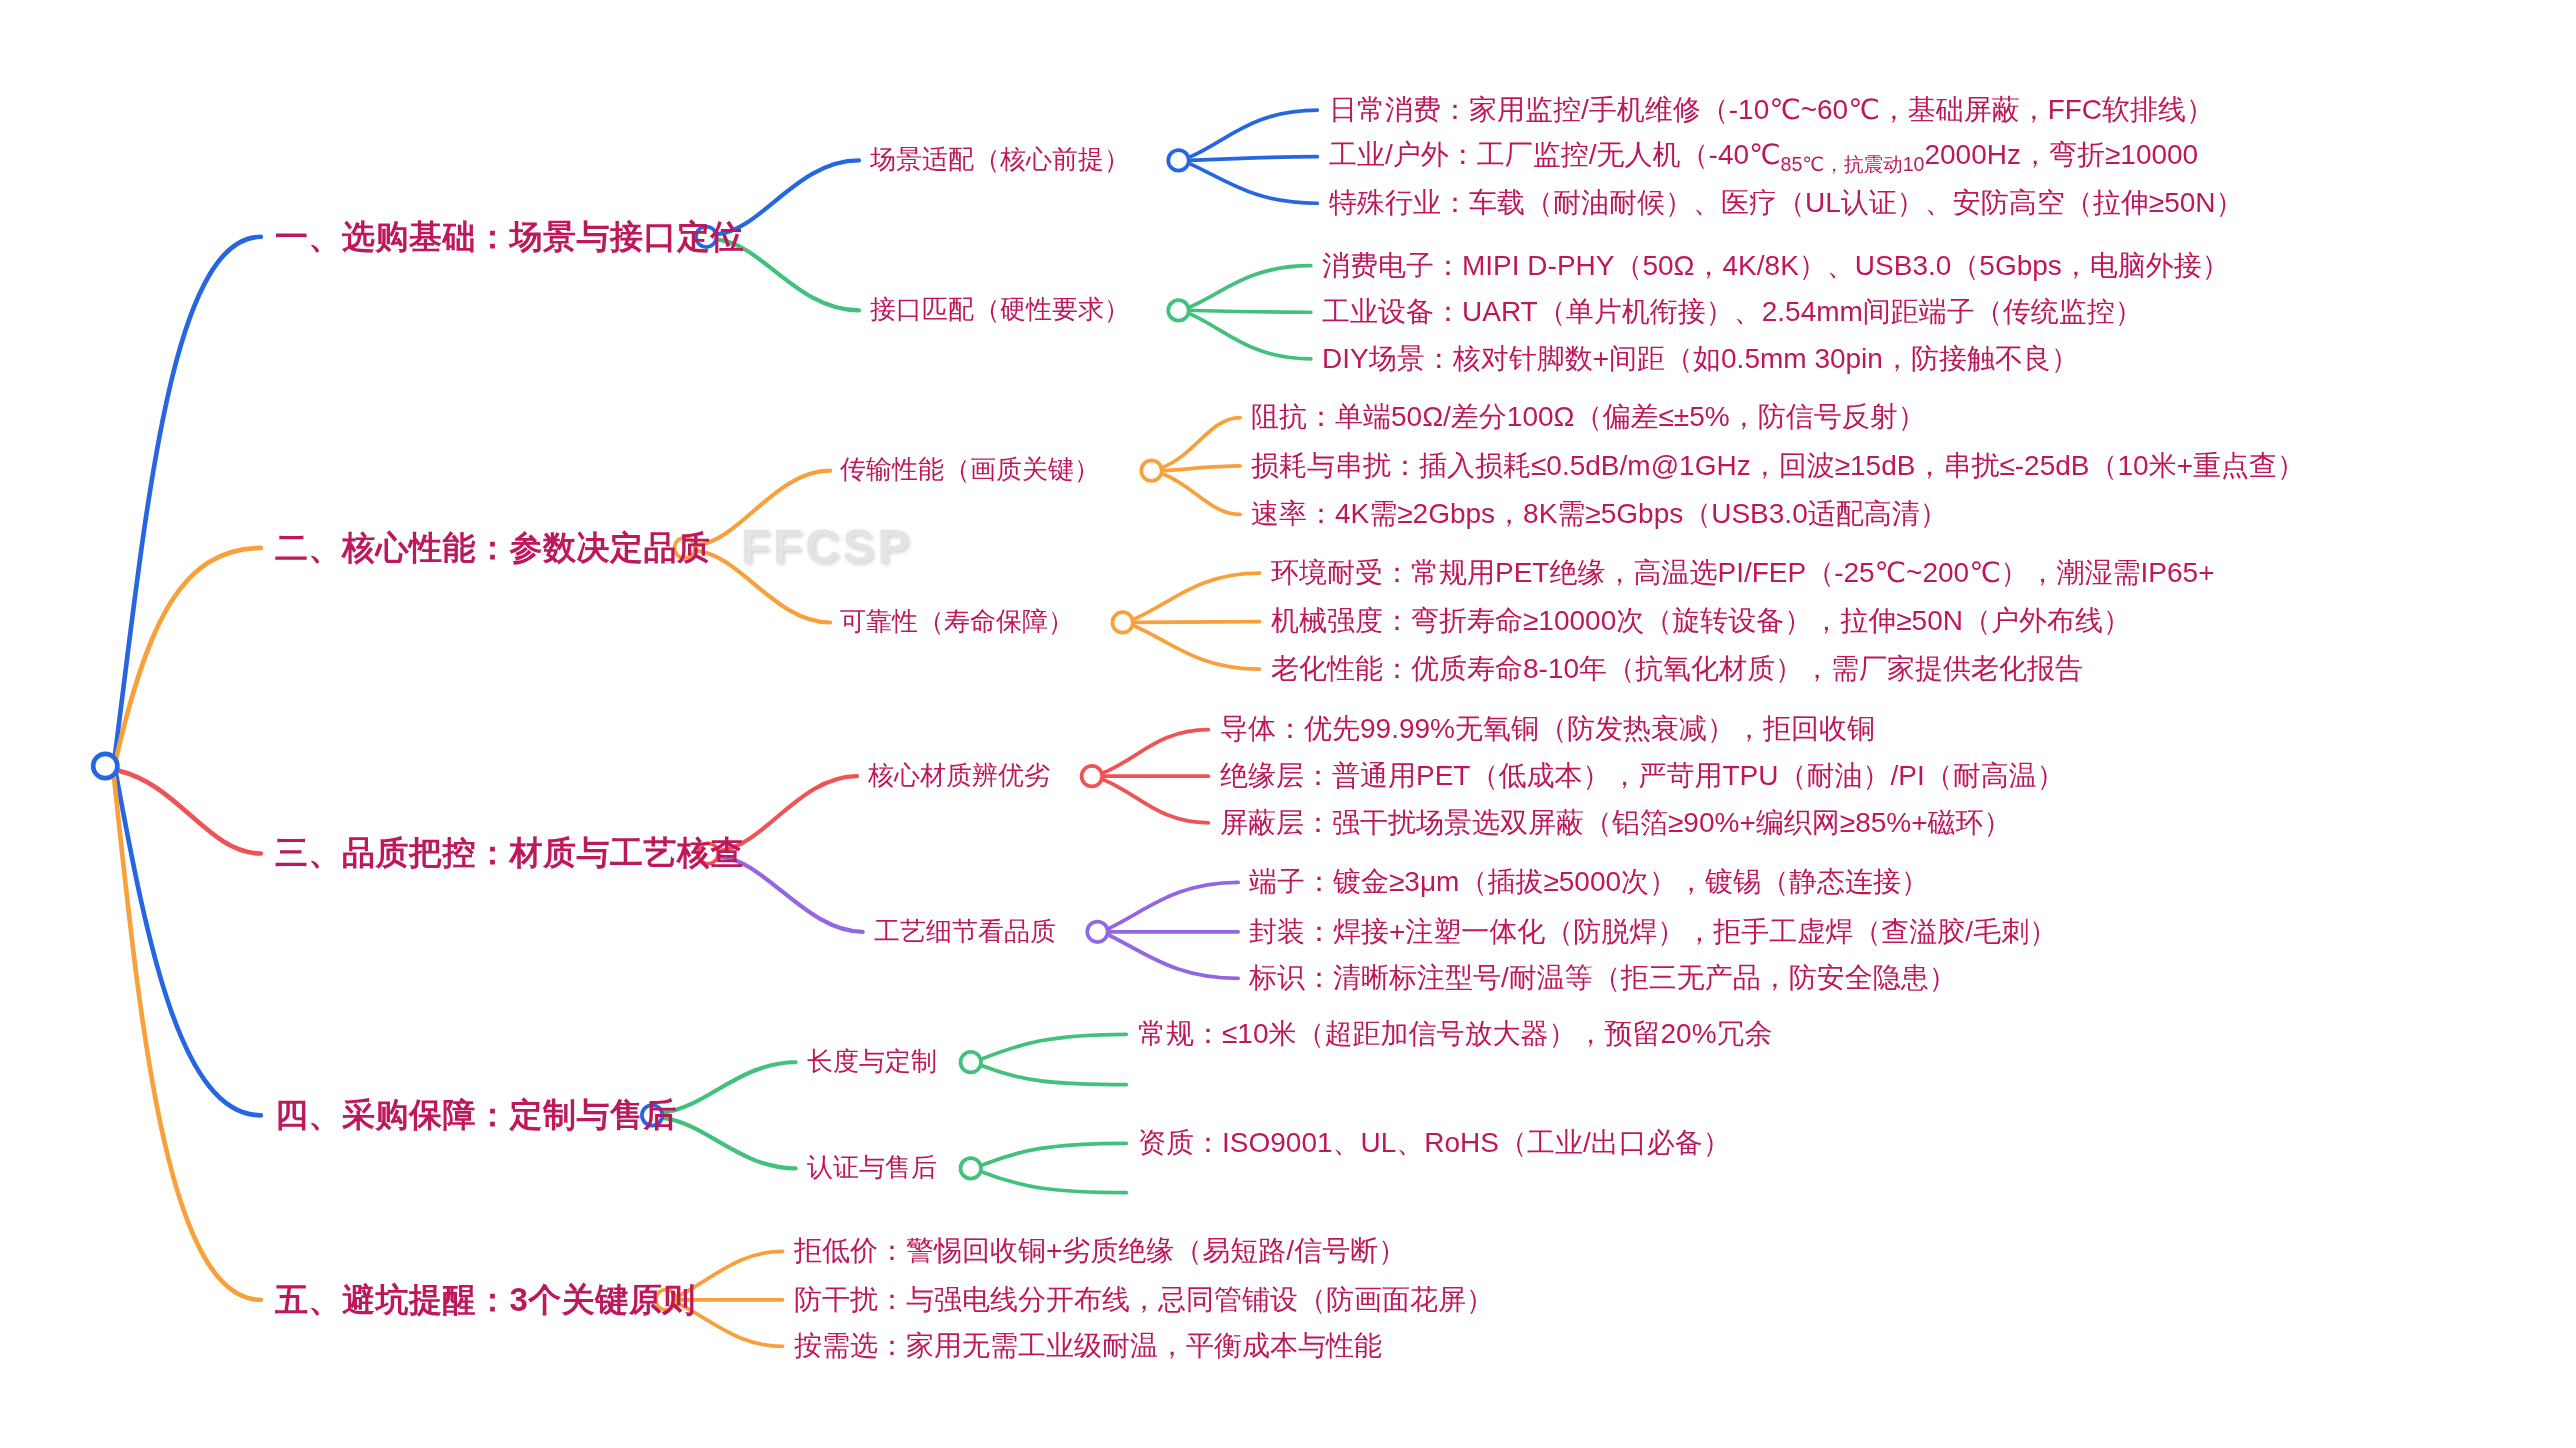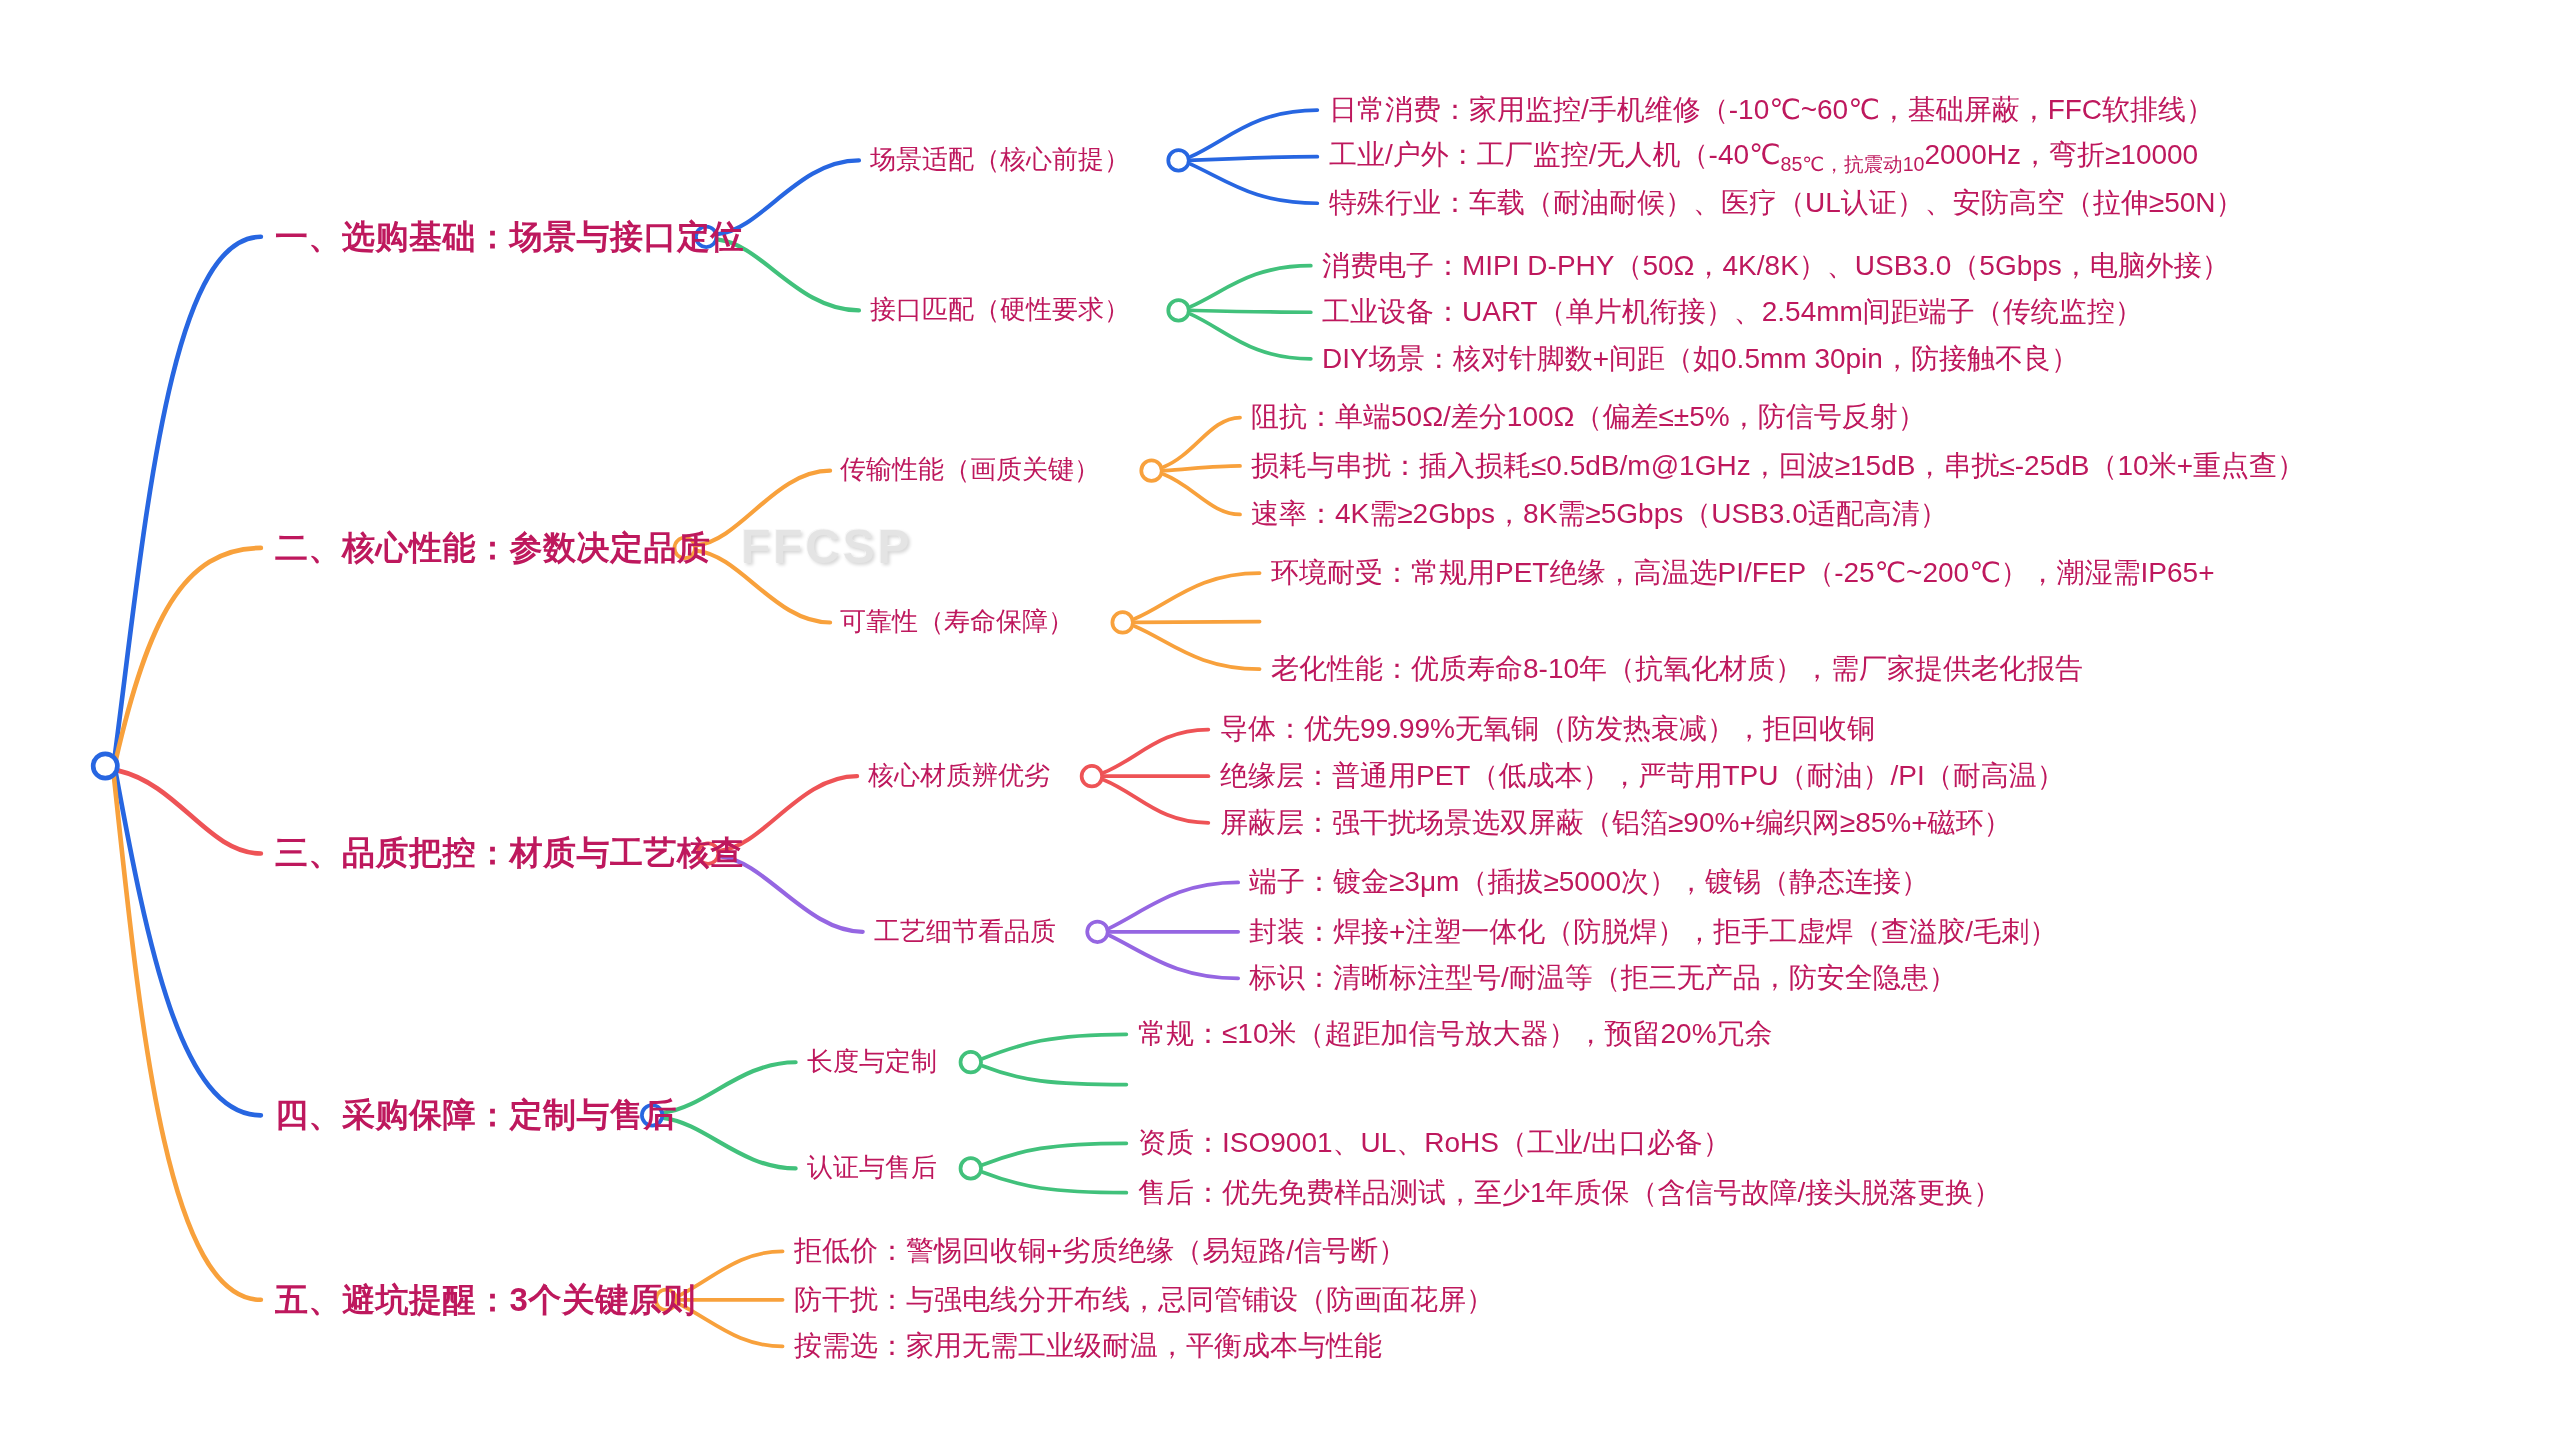--- a/index.html
+++ b/index.html
@@ -124,33 +124,33 @@
 
   <div class="node leaf" style="left:1322px;top:266px;">消费电子：MIPI D-PHY（50Ω，4K/8K）、USB3.0（5Gbps，电脑外接）</div>
   <div class="node leaf" style="left:1322px;top:312px;">工业设备：UART（单片机衔接）、2.54mm间距端子（传统监控）</div>
   <div class="node leaf" style="left:1322px;top:359px;">DIY场景：核对针脚数+间距（如0.5mm 30pin，防接触不良）</div>
 
   <div class="node leaf" style="left:1251px;top:417px;">阻抗：单端50Ω/差分100Ω（偏差≤±5%，防信号反射）</div>
   <div class="node leaf" style="left:1251px;top:466px;">损耗与串扰：插入损耗≤0.5dB/m@1GHz，回波≥15dB，串扰≤-25dB（10米+重点查）</div>
   <div class="node leaf" style="left:1251px;top:514px;">速率：4K需≥2Gbps，8K需≥5Gbps（USB3.0适配高清）</div>
 
   <div class="node leaf" style="left:1271px;top:573px;">环境耐受：常规用PET绝缘，高温选PI/FEP（-25℃~200℃），潮湿需IP65+</div>
+  <div class="node leaf" style="left:1271px;top:621px;">机械强度：弯折寿命≥10000次（旋转设备），拉伸≥50N（户外布线）</div>
   <div class="node leaf" style="left:1271px;top:669px;">老化性能：优质寿命8-10年（抗氧化材质），需厂家提供老化报告</div>
 
   <div class="node leaf" style="left:1220px;top:729px;">导体：优先99.99%无氧铜（防发热衰减），拒回收铜</div>
   <div class="node leaf" style="left:1220px;top:776px;text-align:right;">绝缘层：普通用PET（低成本），严苛用TPU（耐油）/PI（耐高温）</div>
   <div class="node leaf" style="left:1220px;top:823px;">屏蔽层：强干扰场景选双屏蔽（铝箔≥90%+编织网≥85%+磁环）</div>
 
   <div class="node leaf" style="left:1249px;top:882px;">端子：镀金≥3μm（插拔≥5000次），镀锡（静态连接）</div>
   <div class="node leaf" style="left:1249px;top:932px;">封装：焊接+注塑一体化（防脱焊），拒手工虚焊（查溢胶/毛刺）</div>
   <div class="node leaf" style="left:1249px;top:978px;">标识：清晰标注型号/耐温等（拒三无产品，防安全隐患）</div>
 
   <div class="node leaf" style="left:1138px;top:1034px;">常规：≤10米（超距加信号放大器），预留20%冗余</div>
 
   <div class="node leaf" style="left:1138px;top:1143px;">资质：ISO9001、UL、RoHS（工业/出口必备）</div>
-  <div class="node leaf" style="left:1138px;top:1193px;">售后：优先免费样品测试，至少1年质保（含信号故障/接头脱落更换）</div>
 
   <div class="node leaf" style="left:794px;top:1251px;">拒低价：警惕回收铜+劣质绝缘（易短路/信号断）</div>
   <div class="node leaf" style="left:794px;top:1300px;">防干扰：与强电线分开布线，忌同管铺设（防画面花屏）</div>
   <div class="node leaf" style="left:794px;top:1346px;">按需选：家用无需工业级耐温，平衡成本与性能</div>
 
 </div>
 
 
 </body></html>

